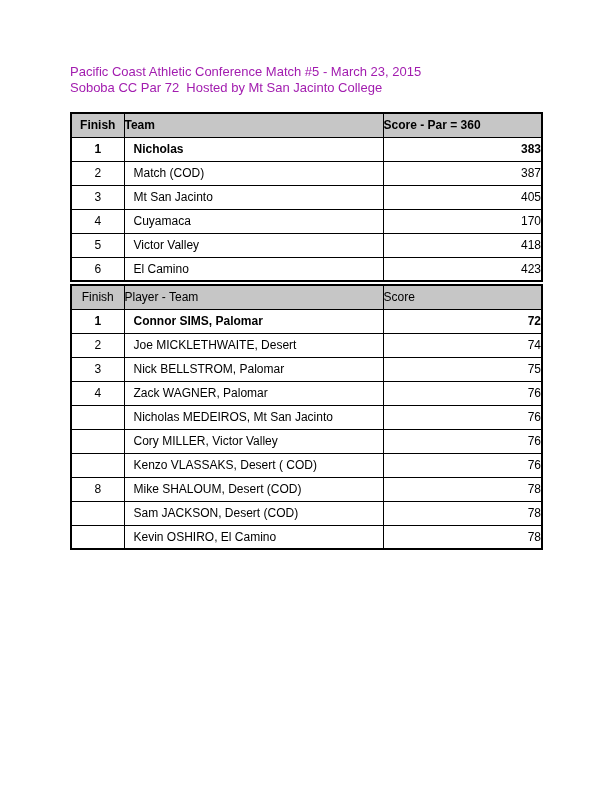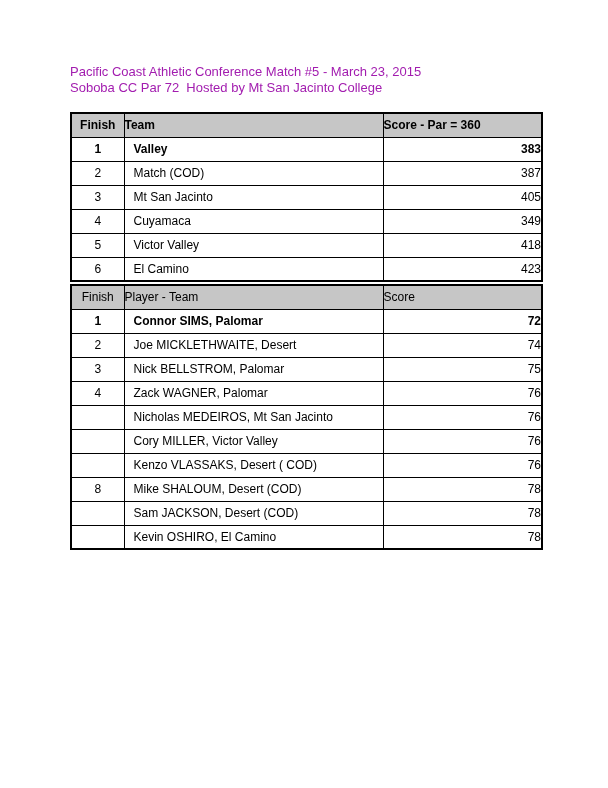--- a/index.html
+++ b/index.html
@@ -80,37 +80,37 @@
       <thead>
         <tr>
           <td class="col-finish">Finish</td>
           <td>Team</td>
           <td>Score - Par = 360</td>
         </tr>
       </thead>
       <tbody id="team-tbody">
           <tr class="bold-row">
             <td class="col-finish">1</td>
-            <td class="col-team">Valley</td>
+            <td class="col-team">Nicholas</td>
             <td class="col-score">383</td>
           </tr>
           <tr>
             <td class="col-finish">2</td>
             <td class="col-team">Match (COD)</td>
             <td class="col-score">387</td>
           </tr>
           <tr>
             <td class="col-finish">3</td>
             <td class="col-team">Mt San Jacinto</td>
             <td class="col-score">405</td>
           </tr>
           <tr>
             <td class="col-finish">4</td>
             <td class="col-team">Cuyamaca</td>
-            <td class="col-score">349</td>
+            <td class="col-score">170</td>
           </tr>
           <tr>
             <td class="col-finish">5</td>
             <td class="col-team">Victor Valley</td>
             <td class="col-score">418</td>
           </tr>
           <tr>
             <td class="col-finish">6</td>
             <td class="col-team">El Camino</td>
             <td class="col-score">423</td>

